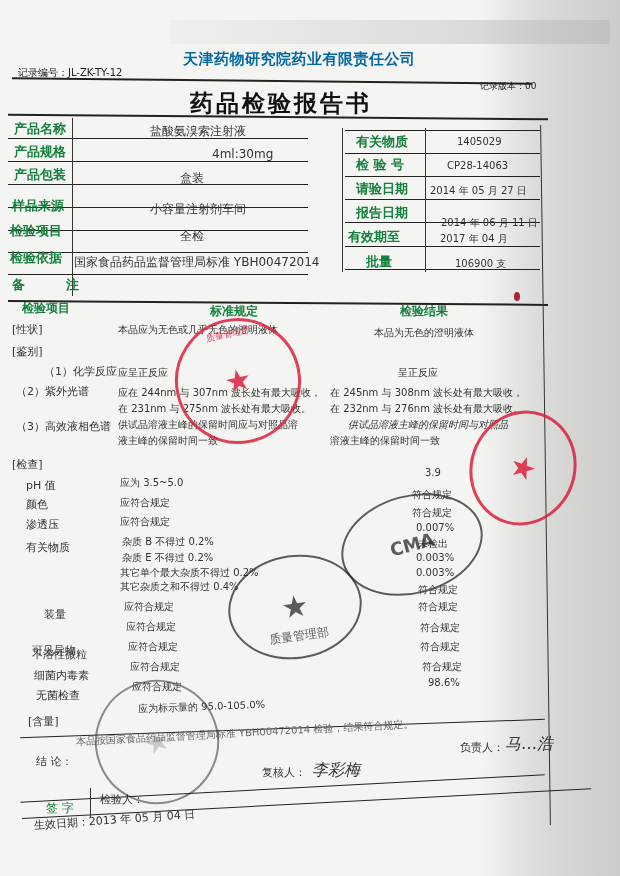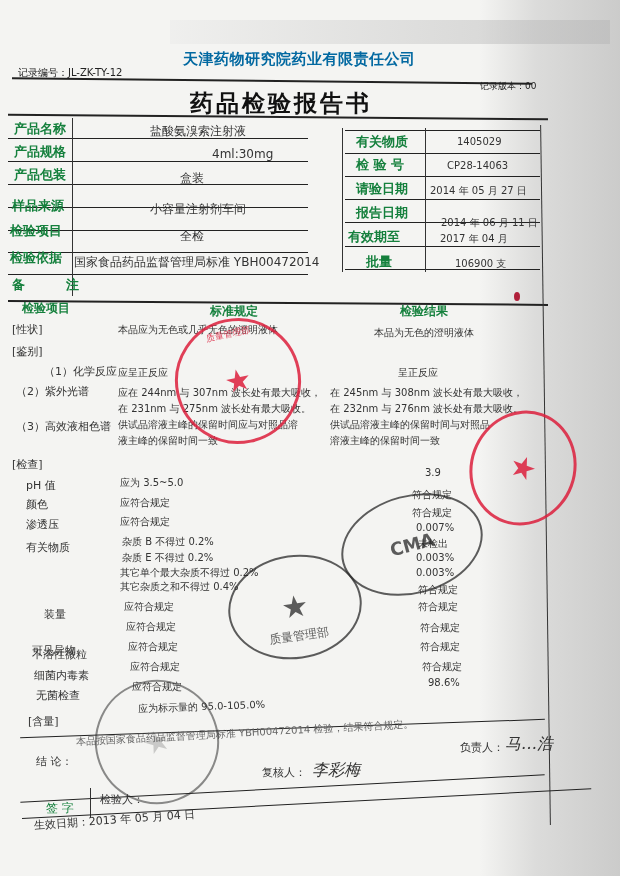--- a/index.html
+++ b/index.html
@@ -118,21 +118,21 @@
 
 <div class="abs sec" style="left:16px;top:384px;">（2）紫外光谱</div>
 <div class="abs std" style="left:118px;top:386px;">应在 244nm 与 307nm 波长处有最大吸收，</div>
 <div class="abs std" style="left:118px;top:402px;">在 231nm 与 275nm 波长处有最大吸收。</div>
 <div class="abs res" style="left:330px;top:386px;">在 245nm 与 308nm 波长处有最大吸收，</div>
 <div class="abs res" style="left:330px;top:402px;">在 232nm 与 276nm 波长处有最大吸收。</div>
 
 <div class="abs sec" style="left:16px;top:419px;">（3）高效液相色谱</div>
 <div class="abs std" style="left:118px;top:418px;">供试品溶液主峰的保留时间应与对照品溶</div>
 <div class="abs std" style="left:118px;top:434px;">液主峰的保留时间一致</div>
-<div class="abs res" style="left:330px;top:418px;">供试品溶液主峰的保留时间与对照品</div>
+<div class="abs res" style="left:348px;top:418px;font-style:italic;">供试品溶液主峰的保留时间与对照品</div>
 <div class="abs res" style="left:330px;top:434px;">溶液主峰的保留时间一致</div>
 
 <div class="abs sec" style="left:12px;top:457px;">[检查]</div>
 
 <div class="abs sec" style="left:26px;top:478px;">pH 值</div>
 <div class="abs std" style="left:120px;top:476px;">应为 3.5~5.0</div>
 <div class="abs res" style="left:425px;top:467px;">3.9</div>
 
 <div class="abs sec" style="left:26px;top:497px;">颜色</div>
 <div class="abs std" style="left:120px;top:496px;">应符合规定</div>

